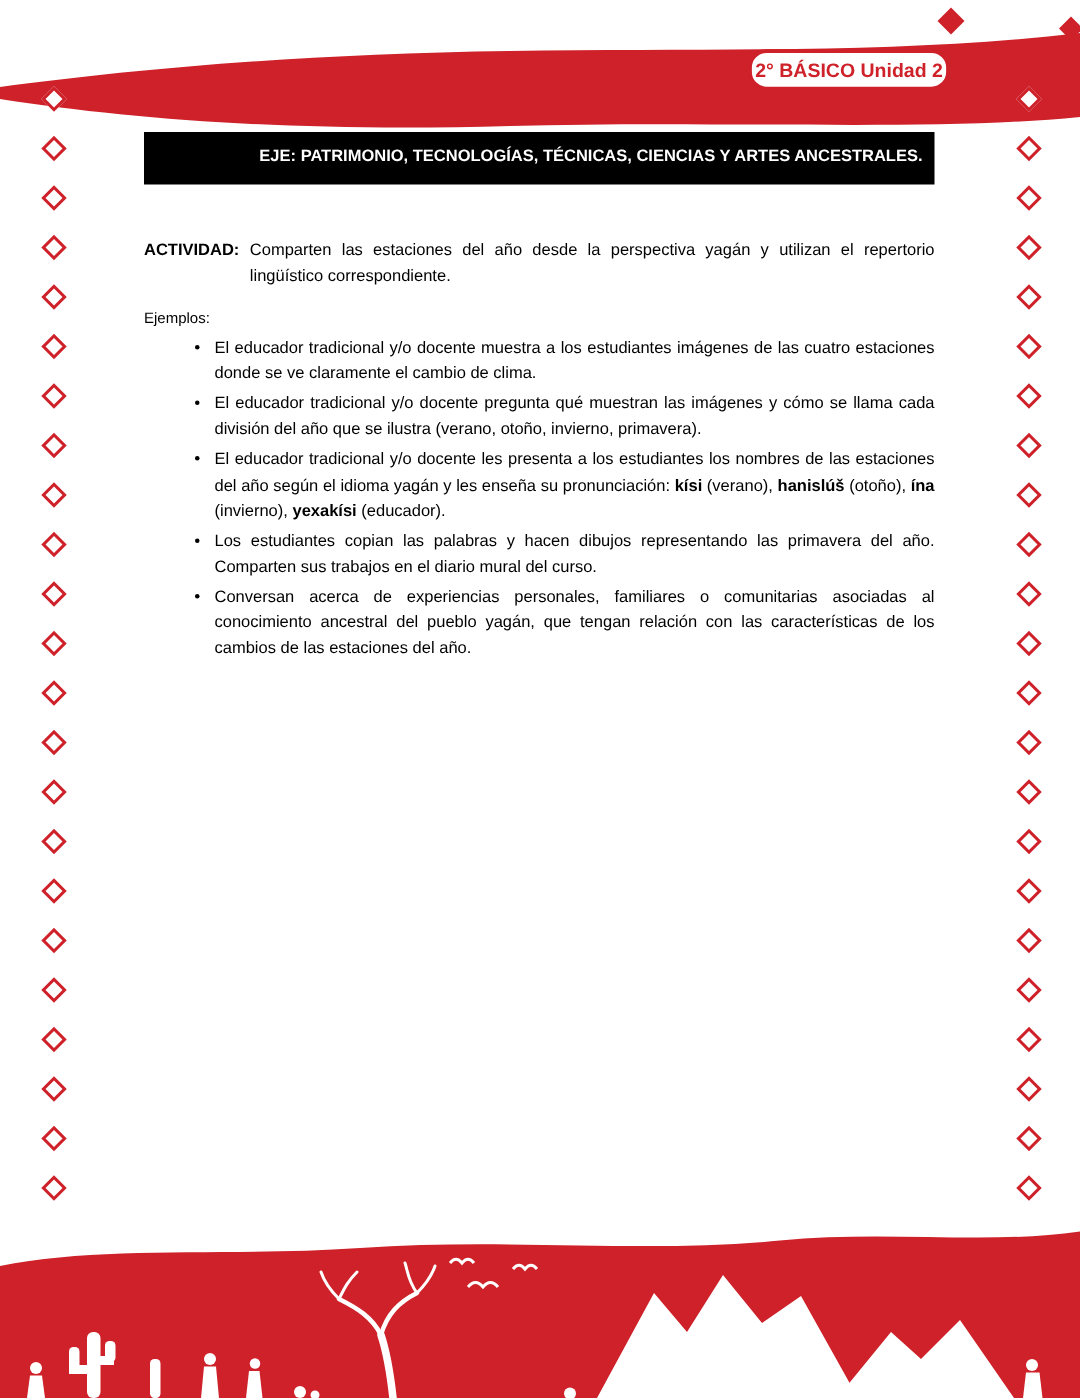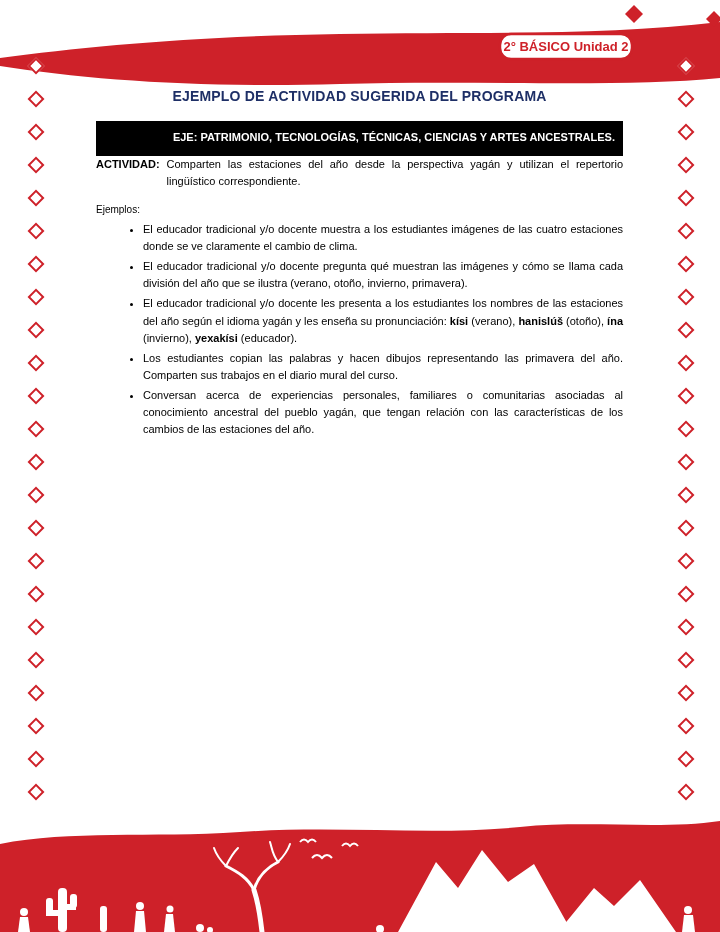--- a/index.html
+++ b/index.html
@@ -35,21 +35,21 @@
     position:absolute;left:96px;top:88px;width:527px;
   }
   .title{
     margin:0 0 17px 0;text-align:center;
     color:var(--navy);font-size:14px;font-weight:bold;letter-spacing:.2px;
   }
   .eje-bar{
     background:var(--bar);color:#fff;font-weight:bold;
     font-size:11px;line-height:1.2;padding:10px 8px 12px 8px;text-align:right;
   }
-  .activity-row{display:flex;align-items:flex-start;font-size:11px;line-height:1.55;}
+  .activity-row{display:flex;align-items:flex-start;margin-top:36px;font-size:11px;line-height:1.55;}
   .activity-label{font-weight:bold;flex:0 0 auto;margin-right:7px;}
   .activity-text{margin:0;flex:1;text-align:justify;}
   .ejemplos-label{margin:14px 0 6px 0;font-size:10px;}
   .ejemplos-list{
     margin:0;padding:0 0 0 47px;font-size:11px;line-height:1.55;
     list-style:disc outside;
   }
   .ejemplos-list li{text-align:justify;margin-bottom:3px;}
   .footer{position:absolute;left:0;bottom:0;}
 </style>
@@ -109,21 +109,20 @@
     <div class="diamond"></div>
     <div class="diamond"></div>
     <div class="diamond"></div>
     <div class="diamond"></div>
     <div class="diamond"></div>
     <div class="diamond"></div>
     <div class="diamond"></div>
   </div>
 
 <main class="content">
-  <h1 class="title">EJEMPLO DE ACTIVIDAD SUGERIDA DEL PROGRAMA</h1>
   <div class="eje-bar">EJE: PATRIMONIO, TECNOLOGÍAS, TÉCNICAS, CIENCIAS Y ARTES ANCESTRALES.</div>
   <div class="activity-row">
     <span class="activity-label">ACTIVIDAD:</span>
     <p class="activity-text">Comparten las estaciones del año desde la perspectiva yagán y utilizan el repertorio lingüístico correspondiente.</p>
   </div>
   <p class="ejemplos-label">Ejemplos:</p>
   <ul class="ejemplos-list">
       <li><span>El educador tradicional y/o docente muestra a los estudiantes imágenes de las cuatro estaciones donde se ve claramente el cambio de clima.</span></li>
       <li><span>El educador tradicional y/o docente pregunta qué muestran las imágenes y cómo se llama cada división del año que se ilustra (verano, otoño, invierno, primavera).</span></li>
       <li><span>El educador tradicional y/o docente les presenta a los estudiantes los nombres de las estaciones del año según el idioma yagán y les enseña su pronunciación: </span><b>kísi</b><span> (verano), </span><b>hanislúš</b><span> (otoño), </span><b>ína</b><span> (invierno), </span><b>yexakísi</b><span> (educador).</span></li>

